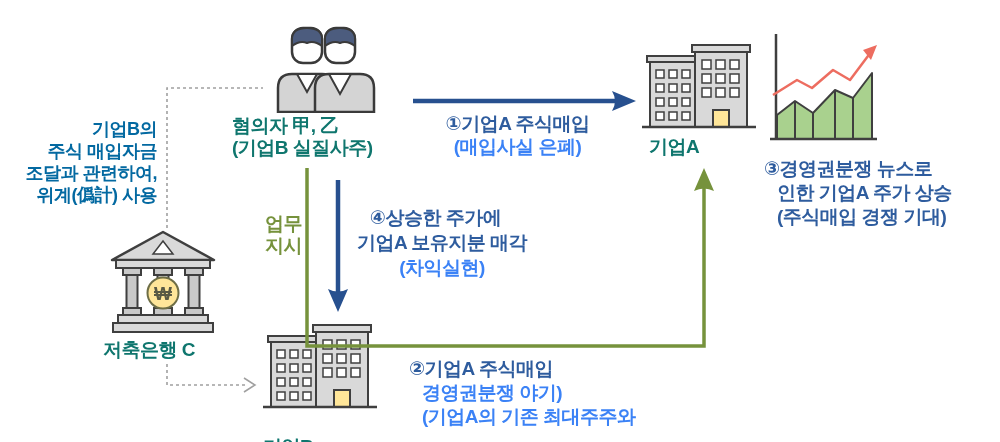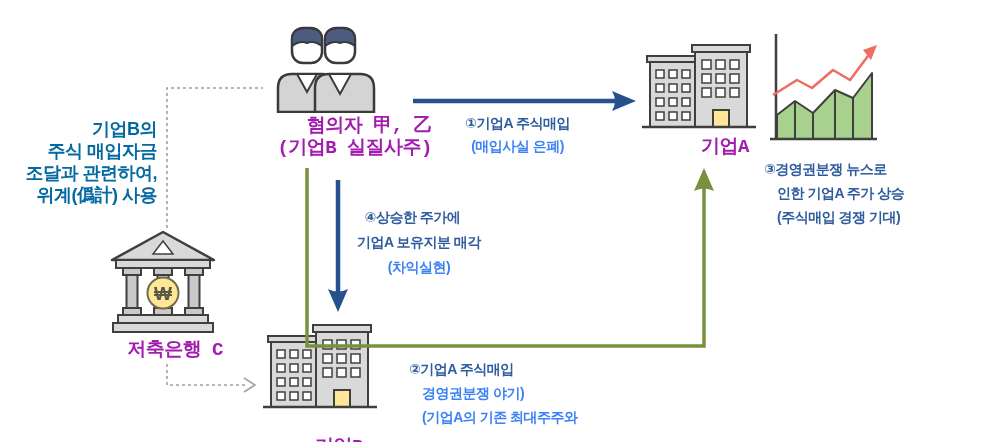--- a/index.html
+++ b/index.html
@@ -1,23 +1,23 @@
 <!DOCTYPE html>
 <html><head>
 <meta charset="utf-8">
 <style>
   html,body{margin:0;padding:0;background:#fff;}
   .canvas{position:relative;width:1000px;height:442px;background:#ffffff;overflow:hidden;
           font-family:"Liberation Sans","DejaVu Sans",sans-serif;}
   .abs{position:absolute;}
-  .label{position:absolute;font-weight:bold;color:#a21caf;font-size:19px;line-height:22px;
-         text-align:right;letter-spacing:-0.5px;white-space:nowrap;font-family:Liberation Mono, monospace;}
+  .label{position:absolute;font-weight:bold;color:#0f766e;font-size:19px;line-height:22px;
+         text-align:left;letter-spacing:-0.5px;white-space:nowrap;}
   .note{position:absolute;font-weight:bold;color:#0369a1;font-size:18px;line-height:22px;
         text-align:right;letter-spacing:-0.5px;white-space:nowrap;}
-  .steptxt{position:absolute;font-weight:bold;font-size:14px;letter-spacing:-0.5px;white-space:nowrap;}
+  .steptxt{position:absolute;font-weight:bold;font-size:19px;letter-spacing:-0.5px;white-space:nowrap;}
   .blue{color:#2E5C9E;}
   .red{color:#3b82f6;}
   .green{color:#76923C;}
   .ind{padding-left:13px;}
 </style>
 </head>
 <body>
 
 <div class="canvas">
 
@@ -173,20 +173,24 @@
     </g>
   </svg>
 
   <div class="note" style="left:0;top:118px;width:157px;">
     <div>기업B의</div>
     <div>주식 매입자금</div>
     <div>조달과 관련하여,</div>
     <div>위계(僞計) 사용</div>
   </div>
 
+  <div class="steptxt green" style="left:242px;top:213px;width:60px;text-align:right;line-height:22px;">
+    <div>업무</div>
+    <div>지시</div>
+  </div>
 
   <div class="steptxt" style="left:420px;top:112px;width:195px;text-align:center;line-height:23px;">
     <div class="blue">①기업A 주식매입</div>
     <div class="red">(매입사실 은폐)</div>
   </div>
 
   <div class="steptxt" style="left:344px;top:205px;line-height:25px;text-align:center;">
     <div class="blue">④상승한 주가에</div>
     <div class="blue ind">기업A 보유지분 매각</div>
     <div class="red ind">(차익실현)</div>

